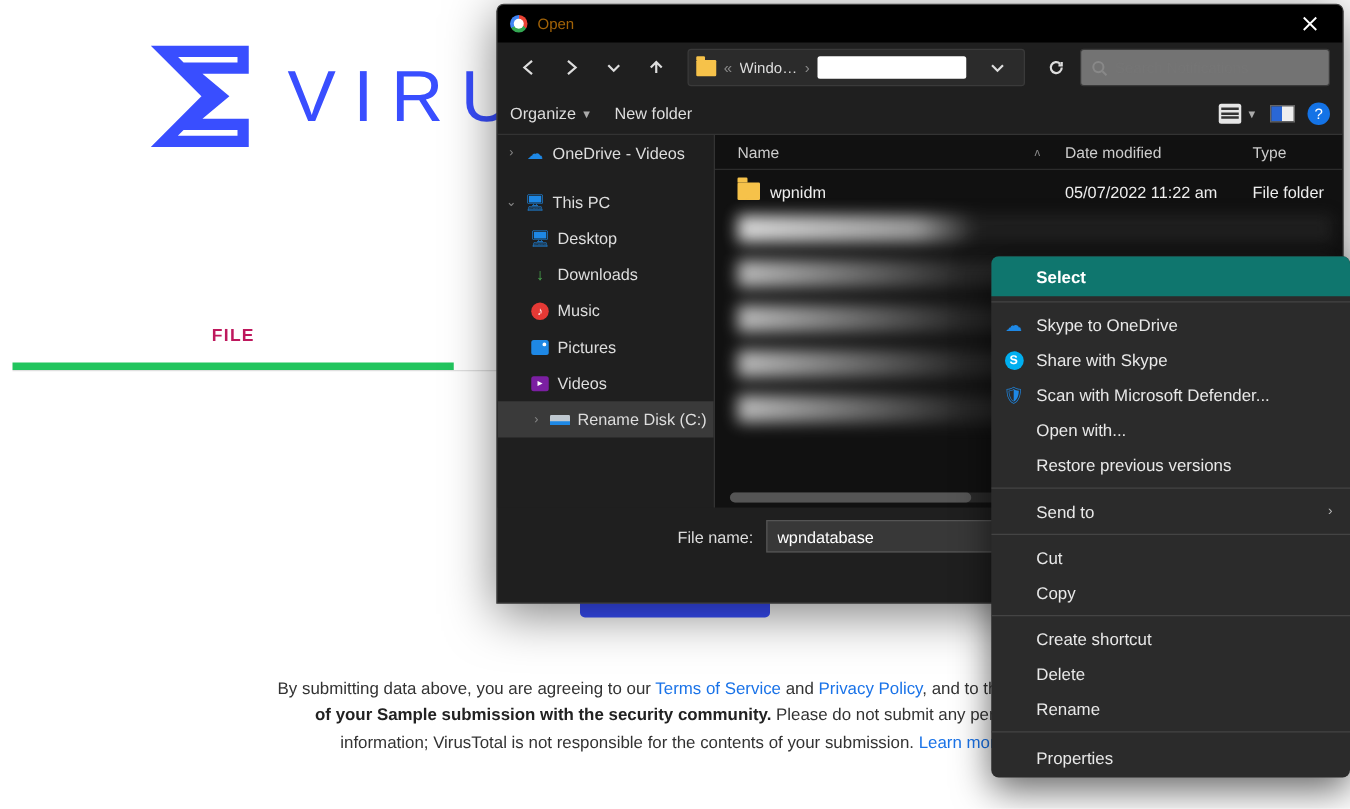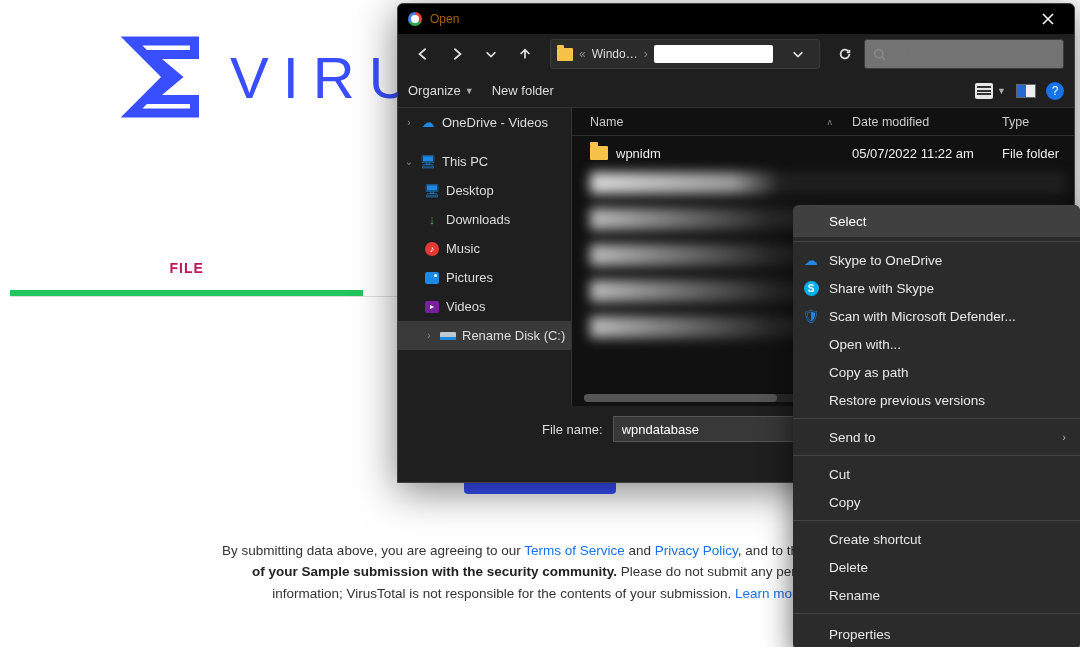--- a/index.html
+++ b/index.html
@@ -102,21 +102,21 @@
 
   .dlg-footer{display:flex;align-items:center;height:46px;padding:0 14px;gap:10px;}
   .fn-label{font-size:13px;color:#ddd;}
   .fn-input{flex:1;height:26px;background:#383838;border:1px solid #555;color:#fff;font-size:13px;padding:0 8px;}
 
   
   .ctx{position:absolute;left:793px;top:205px;width:287px;background:#2b2b2b;border-radius:6px;
        box-shadow:0 10px 30px rgba(0,0,0,.6);overflow:hidden;font-size:13.5px;color:#e8e8e8;}
   .ctx-item{display:flex;align-items:center;height:28px;padding:0 14px 0 36px;position:relative;cursor:pointer;}
   .ctx-item.tall{height:32px;}
-  .ctx-item.sel{background:#404040;color:#fff;font-weight:400;}
+  .ctx-item.sel{background:#0f766e;color:#fff;font-weight:700;}
   .ctx-sep{height:1px;background:#444;margin:4px 0;}
   .ctx-ic{position:absolute;left:10px;width:16px;height:16px;display:flex;align-items:center;justify-content:center;}
   .ctx-arrow{margin-left:auto;font-size:11px;color:#bbb;}
   .ic-cloud{color:#1e88e5;}
   .ic-skype{width:15px;height:15px;border-radius:50%;background:#00aff0;color:#fff;font-size:10px;font-weight:700;line-height:15px;text-align:center;}
   .ic-shield{color:#1e88e5;}
 </style>
 </head>
 <body>
 
@@ -341,23 +341,20 @@
       <span>Share with Skype</span>
     </div>
   <div class="ctx-item">
       <span class="ctx-ic ic-shield">🛡</span>
       <span>Scan with Microsoft Defender...</span>
     </div>
   <div class="ctx-item">
       <span>Open with...</span>
     </div>
   <div class="ctx-item">
-      <span>Copy as path</span>
-    </div>
-  <div class="ctx-item">
       <span>Restore previous versions</span>
     </div>
   <div class="ctx-sep"></div>
   <div class="ctx-item">
       <span>Send to</span>
       <span class="ctx-arrow">›</span>
     </div>
   <div class="ctx-sep"></div>
   <div class="ctx-item">
       <span>Cut</span>

